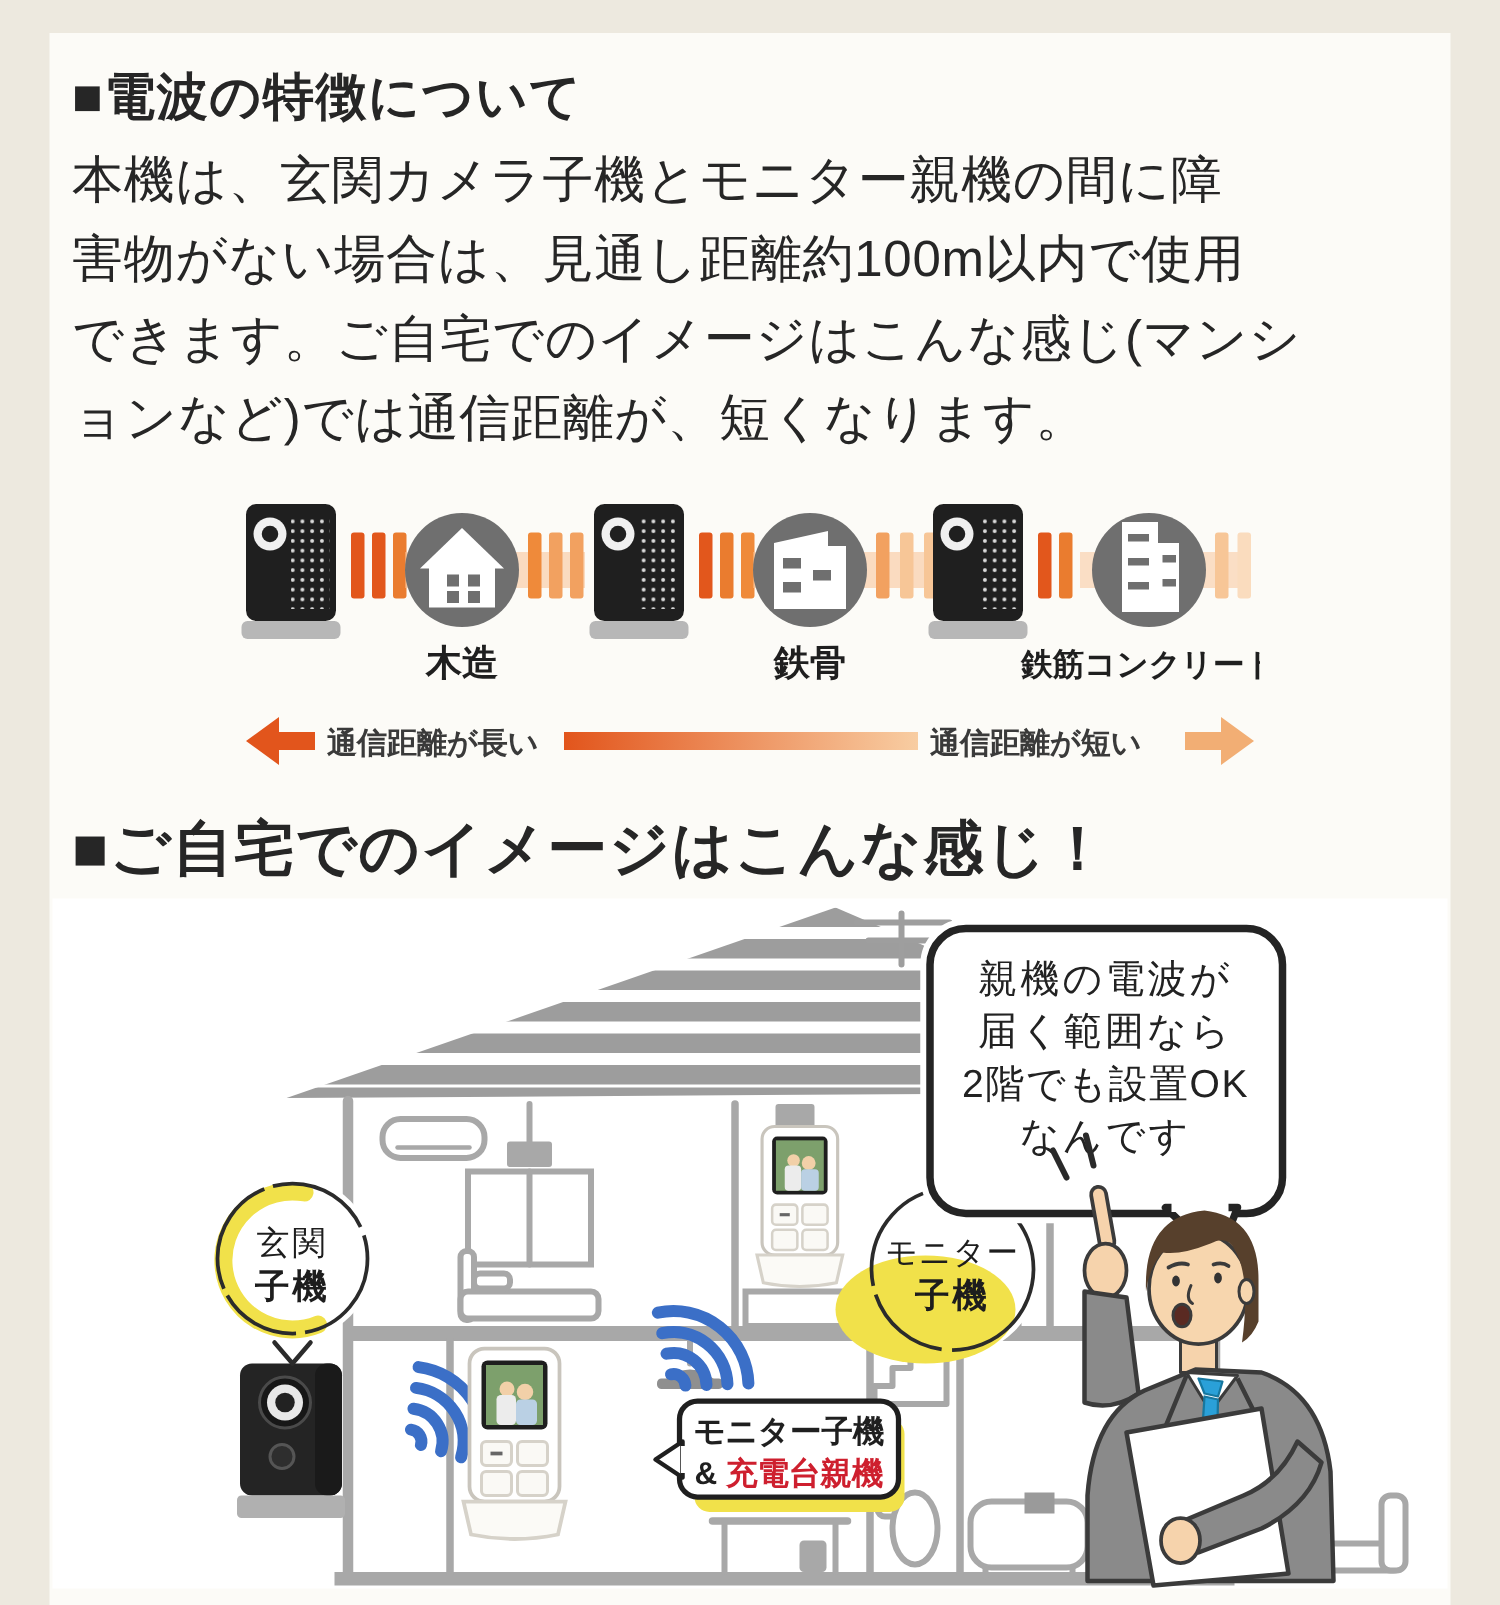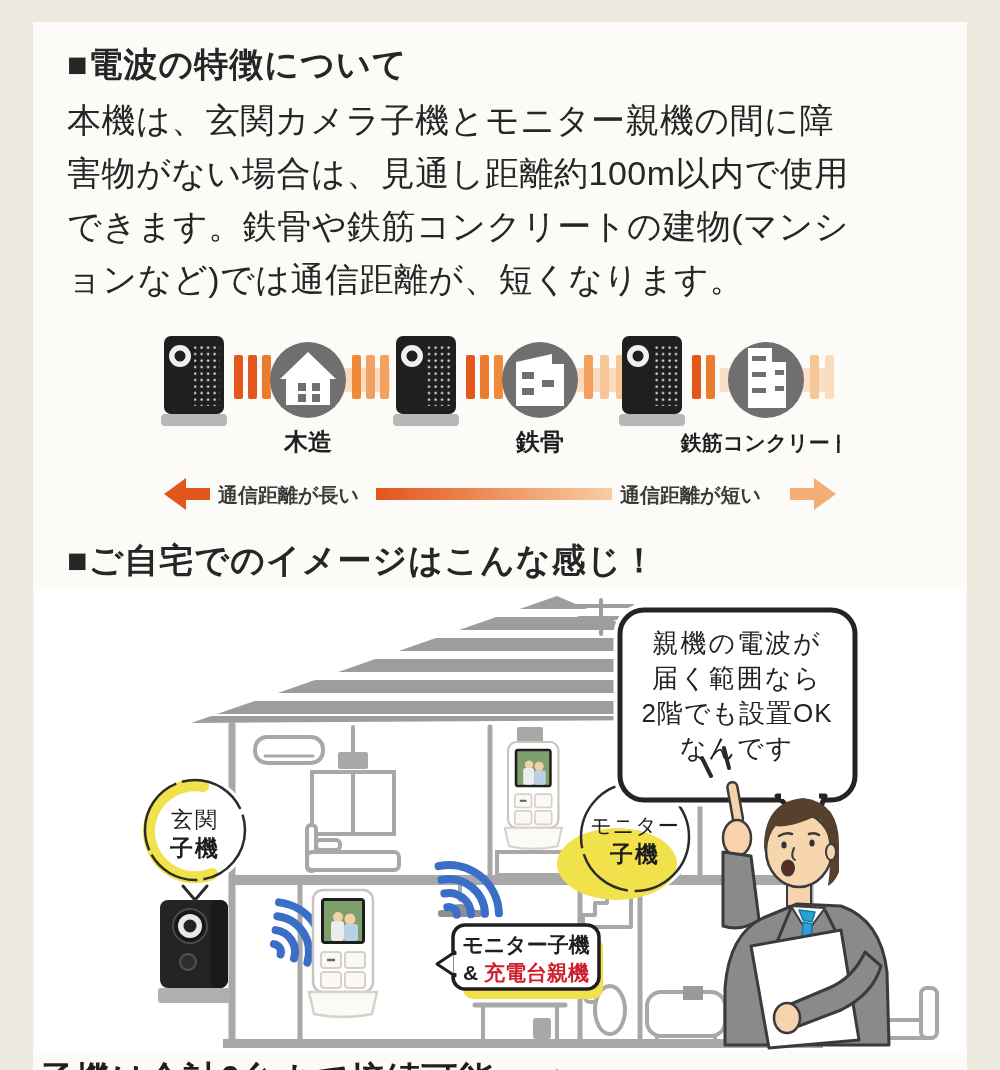--- a/index.html
+++ b/index.html
@@ -1,38 +1,38 @@
 <!DOCTYPE html>
 <html><head>
 <meta charset="utf-8">
 <style>
   html,body{margin:0;padding:0;background:#ede9df;font-family:"Liberation Sans","DejaVu Sans",sans-serif;color:#262626;}
   .card{width:934px;margin:22px auto 26px;background:#fcfbf7;padding:20px 0 14px;}
-  .inner{padding:0 34px;}
+  .inner{padding:0 15px;}
   h2.sec{font-size:34px;font-weight:600;margin:0 0 6px;letter-spacing:1px;}
   p.body-text{font-size:34px;font-weight:500;line-height:1.56;margin:0 0 26px;white-space:pre-line;letter-spacing:0.5px;}
   .diagram{width:680px;margin:0 auto 14px;text-decoration:underline;}
   .diagram svg{display:block;}
-  h2.sec2{font-size:34px;font-weight:600;margin:4px 0 6px;letter-spacing:1px;}
+  h2.sec2{font-size:40px;font-weight:600;margin:4px 0 6px;letter-spacing:1px;}
   .house-wrap{background:#ffffff;width:930px;margin:0 auto;}
   .house-wrap svg{display:block;}
   .footer-line{display:flex;align-items:baseline;gap:8px;padding:6px 6px 0;white-space:nowrap;}
   .footer-main{font-size:36px;font-weight:600;color:#1f1f1f;}
   .footer-note{font-size:27px;font-weight:500;color:#2e2e2e;}
   svg text{font-family:"Liberation Sans","DejaVu Sans",sans-serif;}
 </style>
 </head>
 <body>
 
 <div class="card">
   <div class="inner">
     <h2 class="sec">■電波の特徴について</h2>
     <p class="body-text">本機は、玄関カメラ子機とモニター親機の間に障
 害物がない場合は、見通し距離約100m以内で使用
-できます。鉄骨や鉄筋コンクリートの建物(マンシ
+できます。ご自宅でのイメージはこんな感じ(マンシ
 ョンなど)では通信距離が、短くなります。</p>
   </div>
 
   <div class="diagram">
     <svg viewBox="0 0 680 192" width="680" height="192">
       <defs>
         <pattern id="dg" width="6.5" height="6.5" patternUnits="userSpaceOnUse">
           <circle cx="2.6" cy="2.6" r="1.3" fill="#dcdcdc"></circle>
         </pattern>
         <linearGradient id="fadebar" x1="0" y1="0" x2="1" y2="0">

